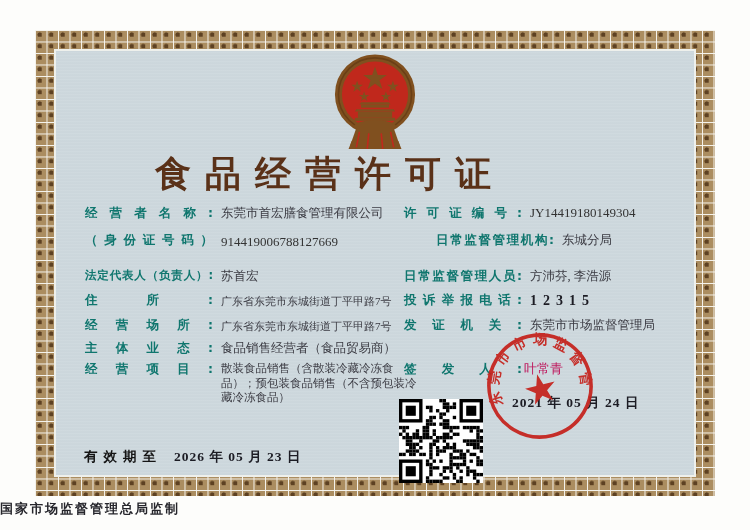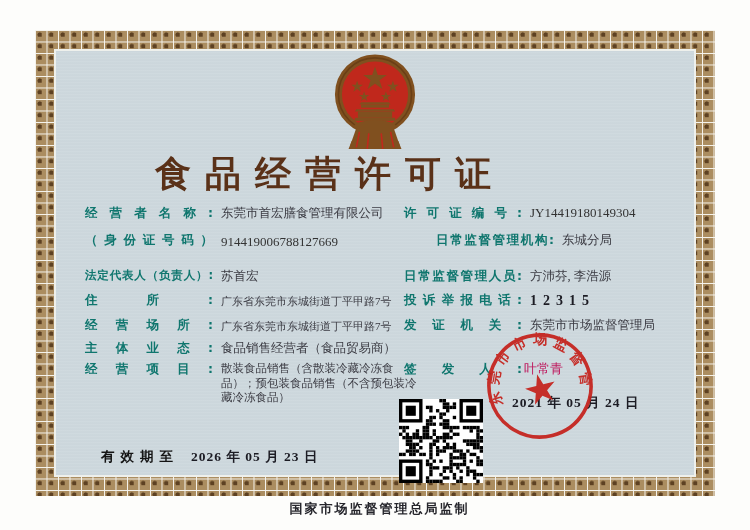--- a/index.html
+++ b/index.html
@@ -52,32 +52,31 @@
   .val-phone{font-weight:bold;font-size:14px;letter-spacing:6px;color:#1c1c24;}
   .issue-date,.valid-value{
     font-weight:bold;font-size:13.5px;color:#1c1c24;letter-spacing:1px;
     font-family:"Liberation Serif",serif;
   }
   .valid-label{
     font-family:"DejaVu Sans","Liberation Sans",sans-serif;
     font-weight:bold;font-size:13.5px;color:#141414;letter-spacing:6px;margin-right:12px;
   }
   .footer{
-    position:absolute;left:0;top:500px;width:671px;text-align:center;
+    position:absolute;left:0;top:500px;width:671px;text-align:left;
     font-weight:bold;font-size:13px;color:#26262c;letter-spacing:2px;
     font-family:"Liberation Serif",serif;
-    margin-left:44px;
   }
   .qr{position:absolute;left:399px;top:399px;width:84px;height:84px;z-index:2;}
   .seal{position:absolute;left:484px;top:330px;width:112px;height:112px;z-index:3;
         transform:rotate(-14deg);opacity:0.92;}
   .signer{position:absolute;left:524px;top:360px;z-index:4;
           font-size:13px;color:#be185d;font-family:"Liberation Serif",serif;}
   .date-line{position:absolute;left:512px;top:393px;z-index:2;}
-  .valid-line{position:absolute;left:101px;top:448px;display:flex;align-items:baseline;justify-content:space-between;}
+  .valid-line{position:absolute;left:84px;top:448px;display:flex;align-items:baseline;justify-content:space-between;}
 </style>
 </head>
 <body>
 
 <div class="page">
   <div class="frame">
     <div class="inner"></div>
   </div>
 
   <svg class="emblem" viewBox="0 0 120 126">

